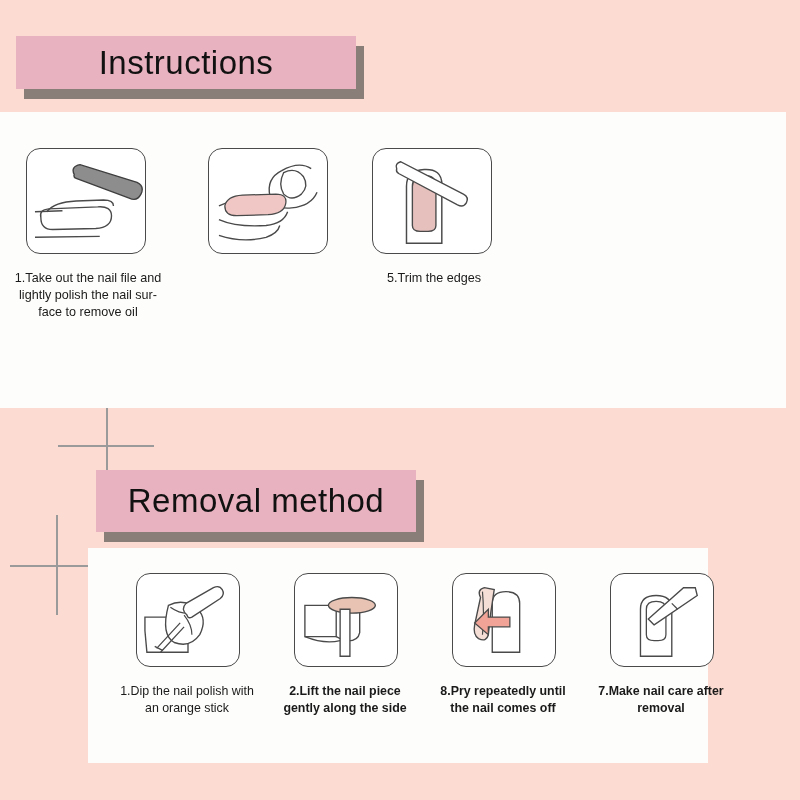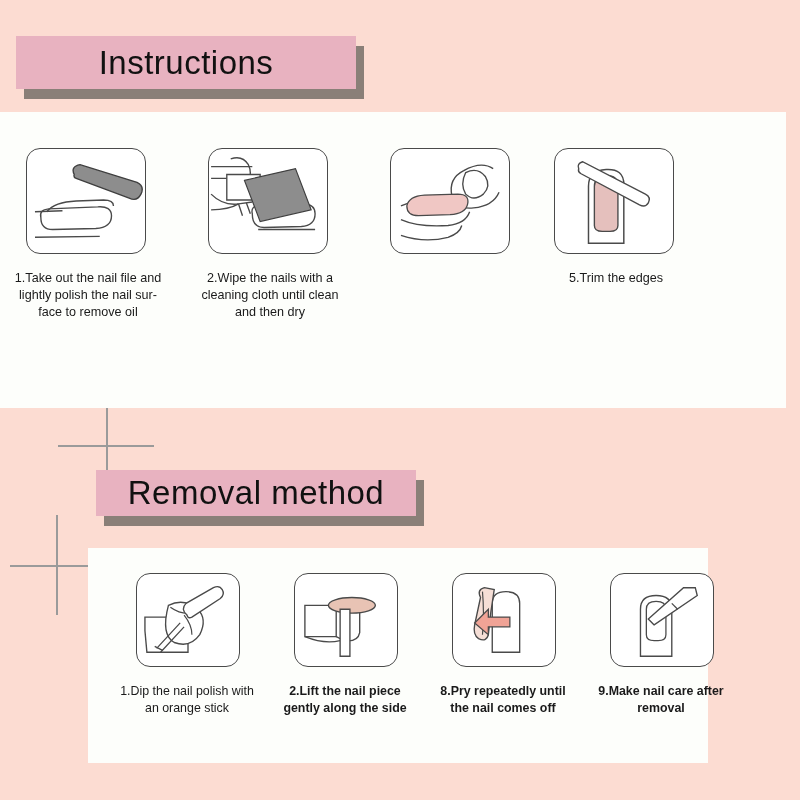--- a/index.html
+++ b/index.html
@@ -79,21 +79,21 @@
     height: 100%;
   }
   .heading-text {
     color: #111111;
     font-weight: 400;
     letter-spacing: 0.5px;
     white-space: nowrap;
   }
   #instructions-heading { left: 16px; top: 36px; width: 340px; height: 53px; }
   #instructions-heading .heading-text { font-size: 33px; }
-  #removal-heading { left: 96px; top: 470px; width: 320px; height: 46px; border-radius: 25px; }
+  #removal-heading { left: 96px; top: 470px; width: 320px; height: 62px; border-radius: 25px; }
   #removal-heading .heading-text { font-size: 33px; }
 
   
   .steps-row {
     position: absolute;
     display: flex;
   }
   .step {
     display: flex;
     flex-direction: column;
@@ -158,37 +158,20 @@
         <path d="M14 70 Q12 62 22 61 L72 59 Q86 58 86 68 Q86 80 70 81 L26 82 Q14 82 14 70 Z" fill="#ffffff" stroke="#4a4a4a" stroke-width="1.4"></path>
         <path d="M8 64 L36 63" fill="none" stroke="#4a4a4a" stroke-width="1.4"></path>
         <path d="M8 90 L74 89" fill="none" stroke="#4a4a4a" stroke-width="1.4"></path>
         <path d="M20 64 Q28 54 50 53 L78 52 Q88 52 88 58" fill="none" stroke="#4a4a4a" stroke-width="1.4"></path>
         <path d="M48 26 Q44 18 54 16 L112 34 Q120 38 116 46 Q112 54 104 50 L50 30 Q47 29 48 26 Z" fill="#8d8d8d" stroke="#3f3f3f" stroke-width="1.4"></path>
       </svg>
     </div>
     <div class="step-caption">1.Take out the nail file and lightly polish the nail sur-face to remove oil</div>
   </div>
 
-  <div class="step">
-    <div class="step-figure">
-      <svg viewBox="0 0 120 106">
-        <path d="M2 18 L44 18" fill="none" stroke="#4a4a4a" stroke-width="1.4"></path>
-        <path d="M2 30 L40 30" fill="none" stroke="#4a4a4a" stroke-width="1.4"></path>
-        <path d="M22 10 Q34 6 40 16 Q44 24 40 34" fill="none" stroke="#4a4a4a" stroke-width="1.4"></path>
-        <path d="M18 26 L52 26 L52 52 L18 52 Z" fill="#ffffff" stroke="#4a4a4a" stroke-width="1.4"></path>
-        <path d="M2 46 Q14 58 30 56 L44 54" fill="none" stroke="#4a4a4a" stroke-width="1.4"></path>
-        <path d="M2 62 Q20 62 30 56" fill="none" stroke="#4a4a4a" stroke-width="1.4"></path>
-        <path d="M30 56 L34 68 M38 55 L42 66" fill="none" stroke="#4a4a4a" stroke-width="1.4"></path>
-        <path d="M44 66 Q42 58 52 57 L96 56 Q108 56 108 66 Q108 78 94 79 L56 80 Q44 80 44 66 Z" fill="#ffffff" stroke="#4a4a4a" stroke-width="1.4"></path>
-        <path d="M50 82 L108 82" fill="none" stroke="#4a4a4a" stroke-width="1.4"></path>
-        <path d="M36 32 L88 20 L104 62 L52 74 Z" fill="#8d8d8d" stroke="#3f3f3f" stroke-width="1.2"></path>
-      </svg>
-    </div>
-    <div class="step-caption">2.Wipe the nails with a cleaning cloth until clean and then dry</div>
-  </div>
 
 
   <div class="step">
     <div class="step-figure">
       <svg viewBox="0 0 120 106">
         <path d="M62 48 Q58 30 74 22 Q92 12 104 20" fill="none" stroke="#4a4a4a" stroke-width="1.4"></path>
         <path d="M62 48 Q66 62 84 60 Q104 58 110 44" fill="none" stroke="#4a4a4a" stroke-width="1.4"></path>
         <path d="M76 24 Q88 18 96 28 Q102 38 94 46 Q84 54 76 46 Q70 36 76 24 Z" fill="#ffffff" stroke="#4a4a4a" stroke-width="1.4"></path>
         <path d="M10 58 Q32 48 62 48" fill="none" stroke="#4a4a4a" stroke-width="1.4"></path>
         <path d="M16 58 Q18 48 34 47 L68 46 Q80 46 78 56 Q76 66 60 67 L28 68 Q16 68 16 58 Z" fill="#f0c7c4" stroke="#4a4a4a" stroke-width="1.3"></path>
@@ -264,16 +247,16 @@
 
   <div class="step">
     <div class="step-figure">
       <svg viewBox="0 0 104 94">
         <path d="M30 36 Q30 22 46 22 Q62 22 62 36 L62 84 L30 84 Z" fill="#ffffff" stroke="#4a4a4a" stroke-width="1.4"></path>
         <path d="M36 36 Q36 28 46 28 Q56 28 56 36 L56 62 Q56 68 48 68 L44 68 Q36 68 36 62 Z" fill="#ffffff" stroke="#4a4a4a" stroke-width="1.3"></path>
         <path d="M44 52 L38 46 L74 14 L86 14 L88 22 Z" fill="#ffffff" stroke="#4a4a4a" stroke-width="1.4"></path>
         <path d="M62 30 L68 36" fill="none" stroke="#4a4a4a" stroke-width="1.3"></path>
       </svg>
     </div>
-    <div class="step-caption">9.Make nail care after removal</div>
+    <div class="step-caption">7.Make nail care after removal</div>
   </div>
 
 </div>
 
 </body></html>

